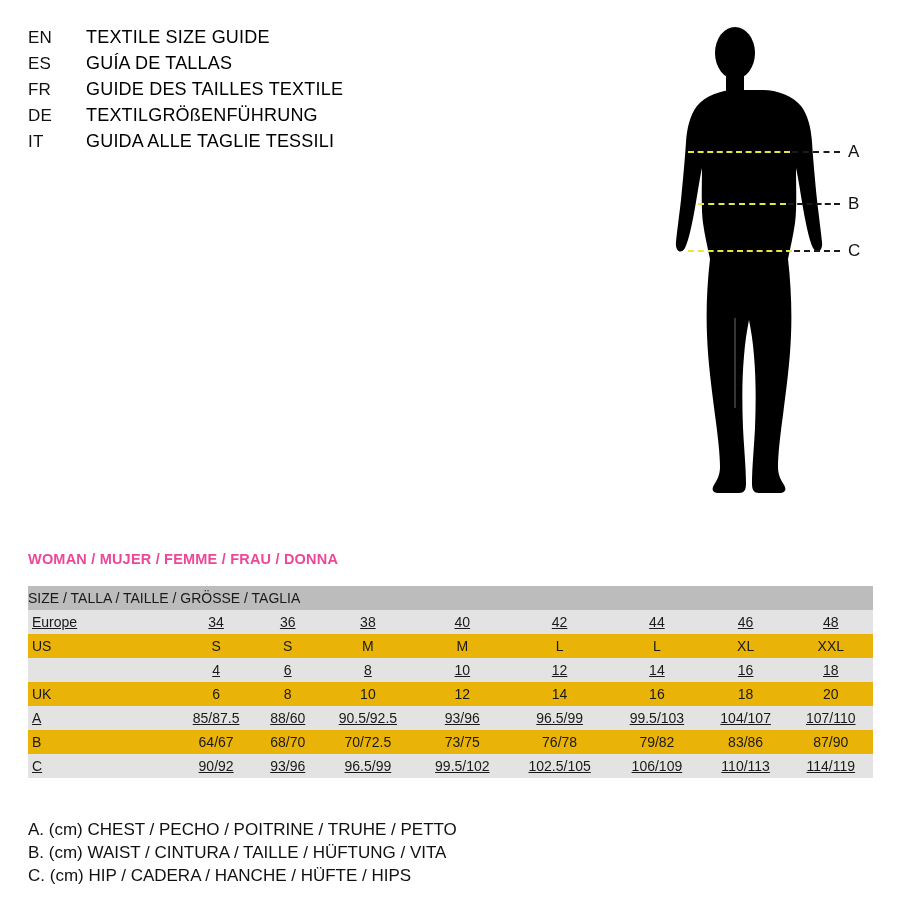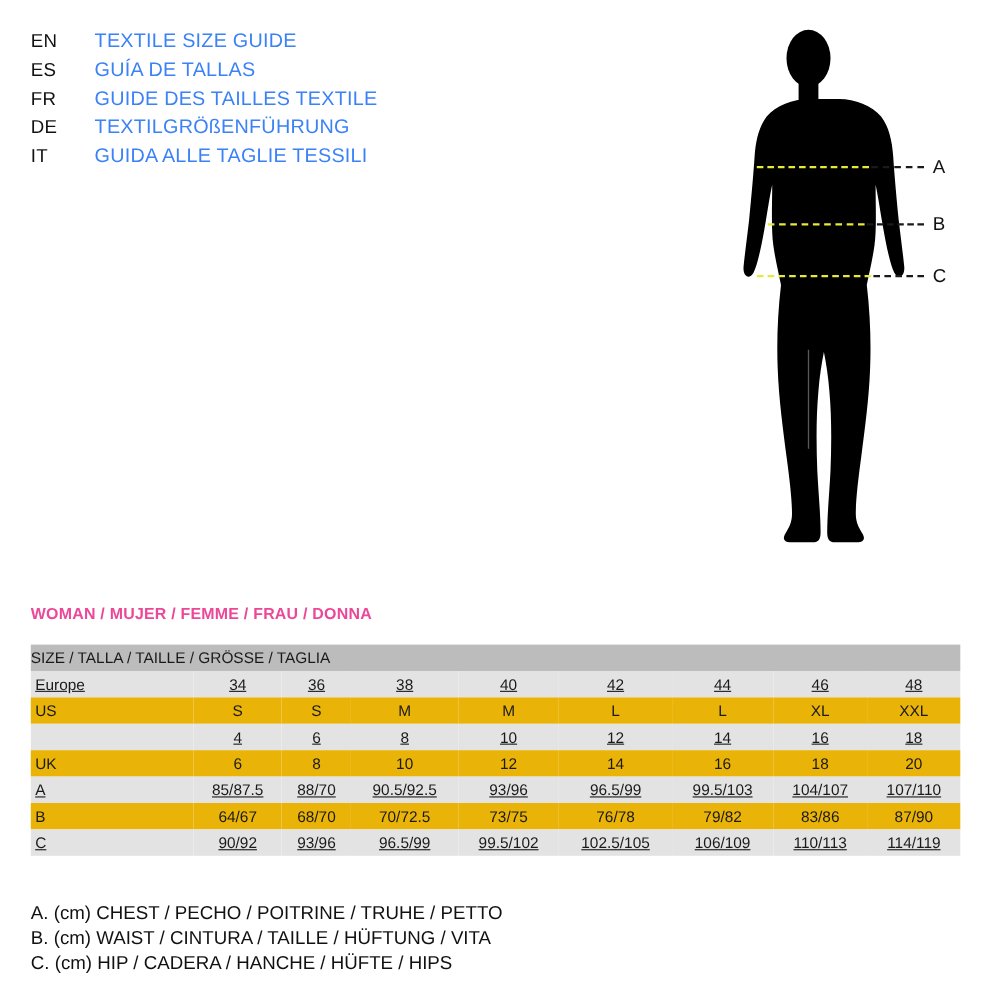--- a/index.html
+++ b/index.html
@@ -36,21 +36,21 @@
   }
   .title-lang {
     width: 58px;
     font-size: 17px;
     letter-spacing: 0.2px;
     color: #111;
   }
   .title-text {
     font-size: 18px;
     letter-spacing: 0.2px;
-    color: #3b82f6;
+    color: #000000;
   }
 
   
   .figure {
     position: absolute;
     left: 640px;
     top: 18px;
     width: 250px;
     height: 545px;
   }
@@ -268,21 +268,21 @@
         <td class="val">12</td>
         <td class="val">14</td>
         <td class="val">16</td>
         <td class="val">18</td>
         <td class="val">20</td>
       </tr>
 
       <tr class="row-grey">
         <td class="label-col">A</td>
         <td class="val">85/87.5</td>
-        <td class="val">88/70</td>
+        <td class="val">88/60</td>
         <td class="val">90.5/92.5</td>
         <td class="val">93/96</td>
         <td class="val">96.5/99</td>
         <td class="val">99.5/103</td>
         <td class="val">104/107</td>
         <td class="val">107/110</td>
       </tr>
 
       <tr class="row-light">
         <td class="label-col">B</td>

